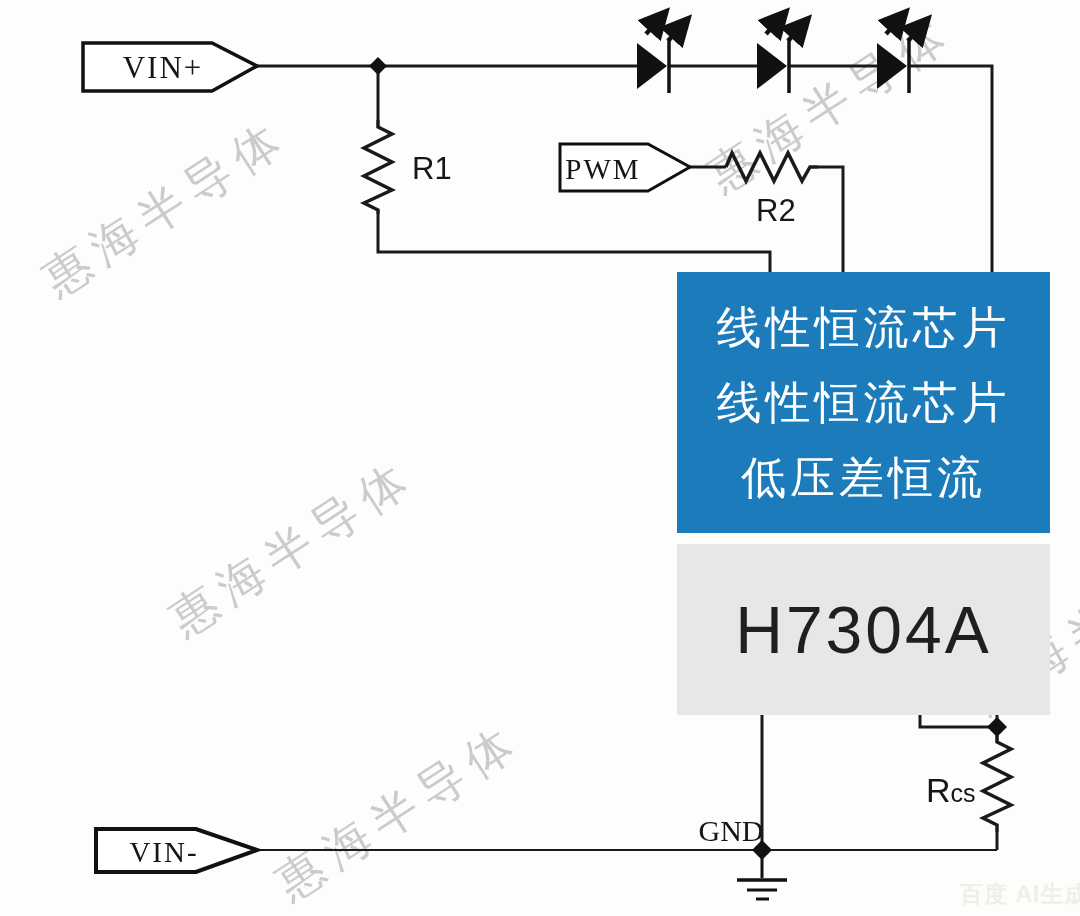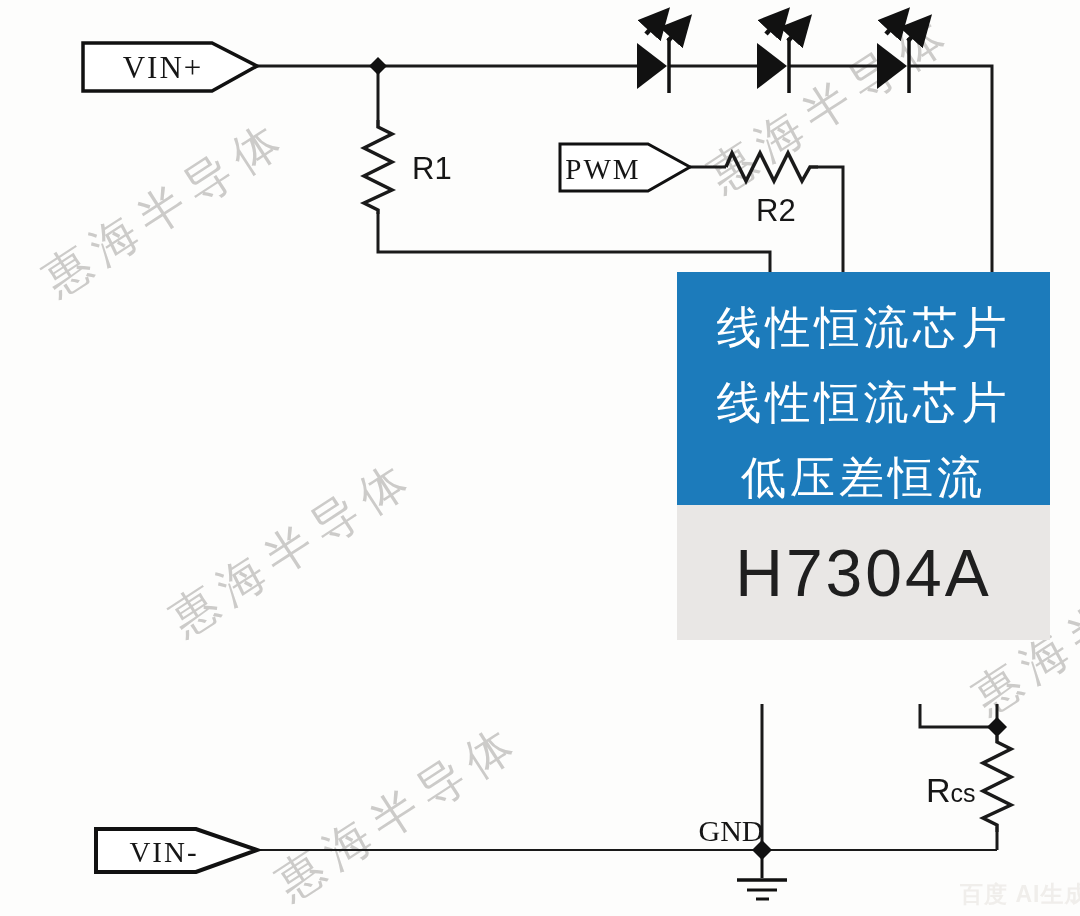--- a/index.html
+++ b/index.html
@@ -15,21 +15,21 @@
   }
   .chip-panel{position:absolute;left:677px;width:373px;display:flex;align-items:center;justify-content:center;}
   .chip-blue{
     top:272px;height:261px;background:#1c7bbb;flex-direction:column;row-gap:32px;
   }
   .chip-blue .feature-line{
     color:#ffffff;font-size:45px;line-height:43px;letter-spacing:4px;white-space:nowrap;
     font-family:"Liberation Sans",sans-serif;
   }
   .chip-gray{
-    top:505px;height:135px;background:#e9e7e5;
+    top:544px;height:171px;background:#e9e7e5;
   }
   .part-number{
     color:#1f1f1f;font-size:66px;letter-spacing:3px;font-family:"Liberation Sans",sans-serif;
   }
   .baidu-wm{
     position:absolute;left:960px;top:879px;font-size:23px;font-weight:bold;
     color:#f0eeeb;letter-spacing:1px;white-space:nowrap;
   }
   .cad-text{font-family:"Liberation Serif",serif;}
   .sans-text{font-family:"Liberation Sans",sans-serif;}

